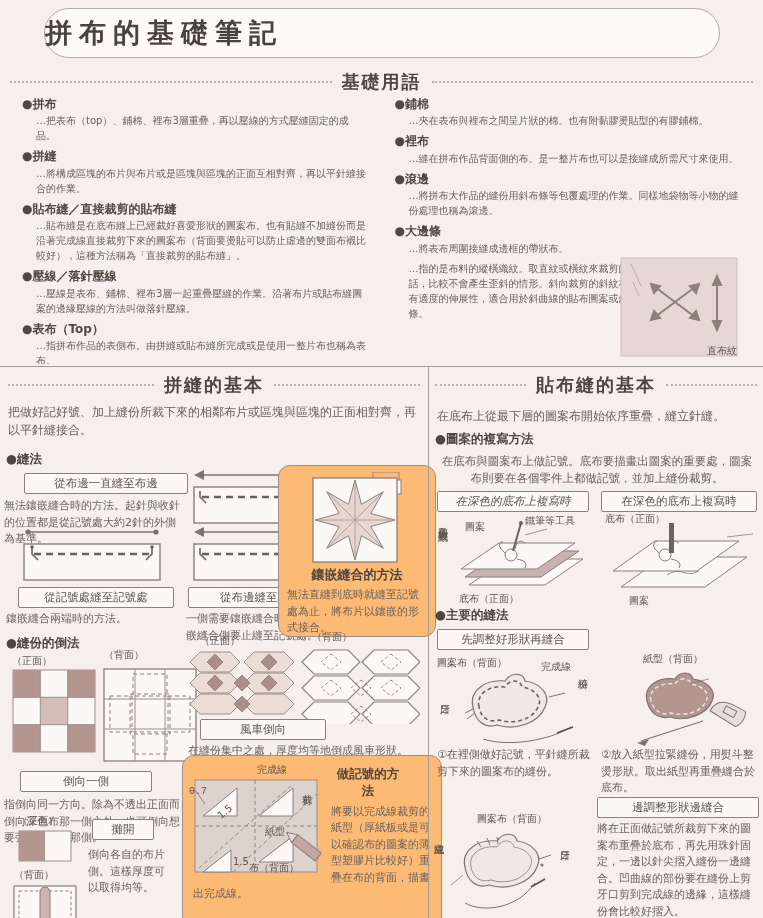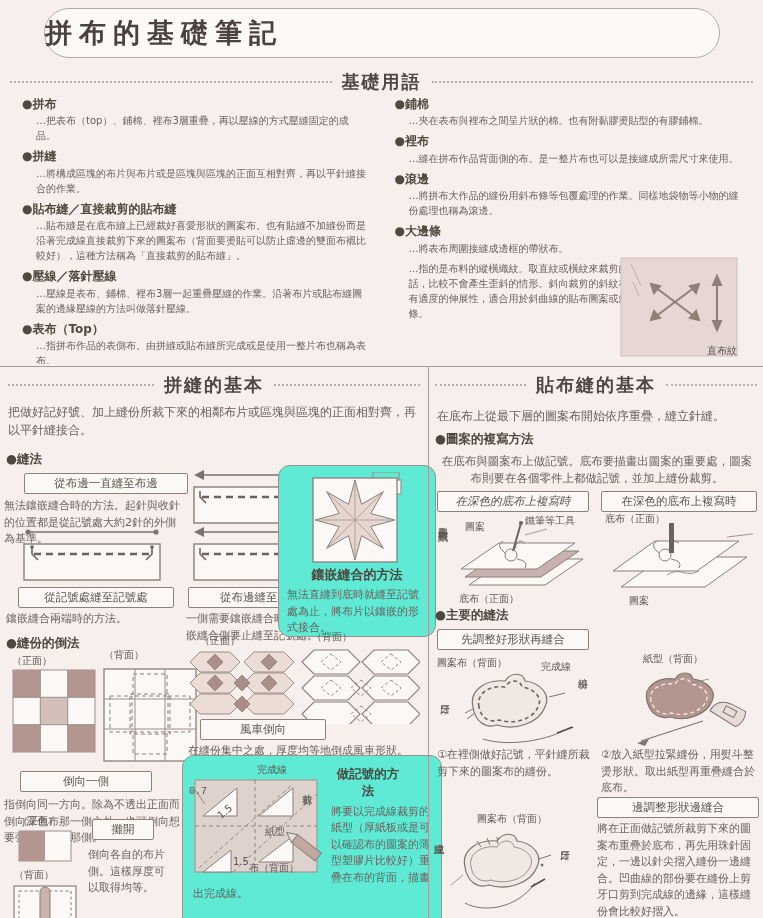--- a/index.html
+++ b/index.html
@@ -26,21 +26,21 @@
   .main{position:absolute;left:0;top:366px;width:763px;height:552px;border-top:1px solid #a69c96;display:flex;}
   .col-left{width:428px;position:relative;}
   .col-right{flex:1;position:relative;border-left:1px solid #a69c96;}
   .abs{position:absolute;}
   .lbl{position:absolute;font-size:10px;color:#5d5550;white-space:nowrap;line-height:1.15;}
   .vert{writing-mode:vertical-rl;text-orientation:upright;letter-spacing:1px;}
   .txt{position:absolute;font-size:11px;line-height:1.5;color:#6a615c;}
   .bold-h{position:absolute;font-weight:bold;font-size:12.5px;color:#4f473f;}
   .box-label{position:absolute;border:1.2px solid #8c827d;border-radius:2px;background:#fbf8f6;
      font-size:11.5px;text-align:center;line-height:17px;color:#5d5550;padding:1px 6px;white-space:nowrap;}
-  .round-box{position:absolute;border:1.5px solid #9b918b;border-radius:12px;background:#5eead4;}
+  .round-box{position:absolute;border:1.5px solid #9b918b;border-radius:12px;background:#fdba74;}
   .star-box{padding:6px 8px;text-align:center;}
   .star-box .sb-title{font-size:13px;font-weight:bold;color:#4f473f;margin:2px 0 3px;}
   .star-box .sb-text{font-size:11px;line-height:1.5;text-align:left;color:#6a615c;}
   .mark-box{padding:8px 10px;}
   .mark-box .mk-diag{float:left;width:132px;height:112px;position:relative;margin-right:6px;}
   .mark-box .mk-title{font-size:12.5px;font-weight:bold;color:#4f473f;text-align:center;margin:2px 0 4px 142px;width:66px;line-height:1.35;}
   .mark-box .mk-text{font-size:11px;line-height:1.5;color:#6a615c;margin:0;}
   svg{display:block;}
 </style>
 </head>

